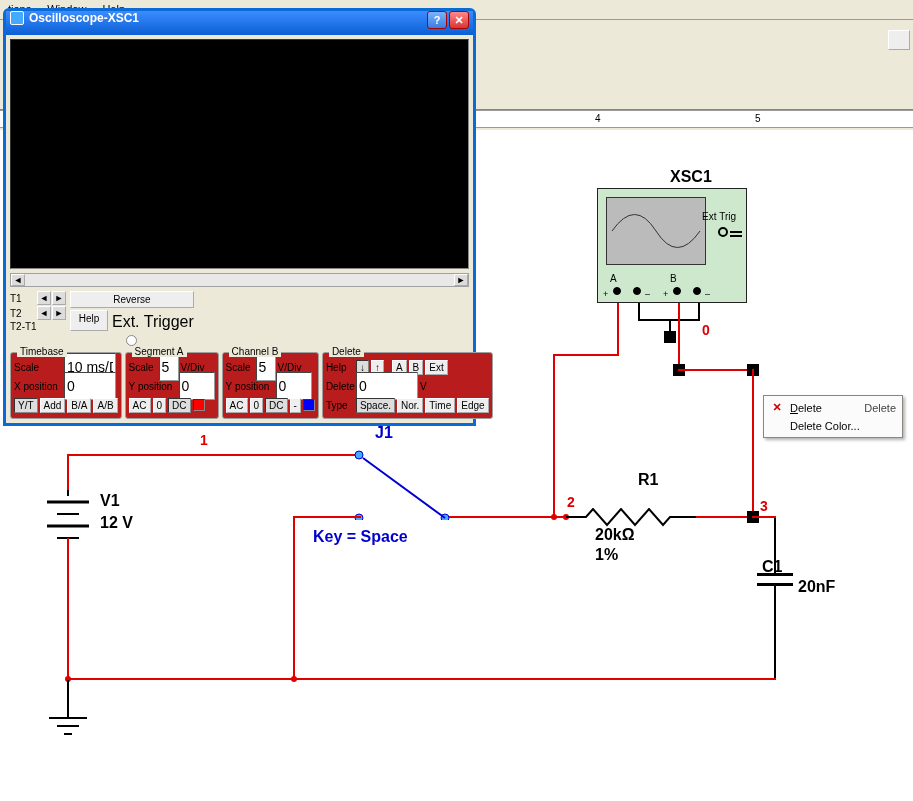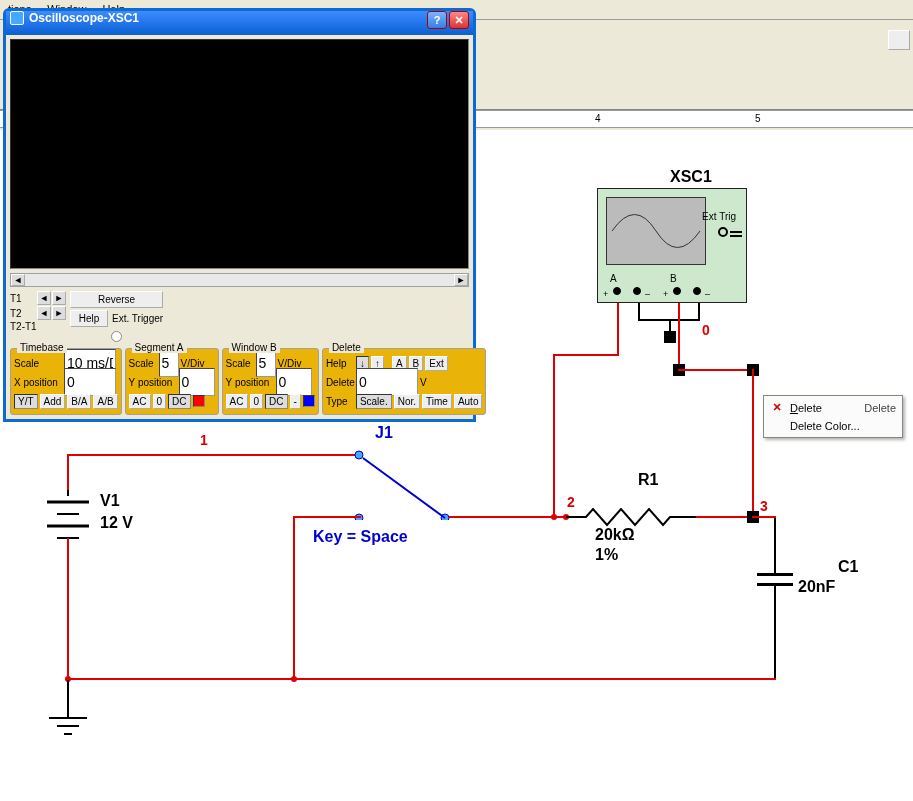--- a/index.html
+++ b/index.html
@@ -95,21 +95,21 @@
   height: 42px; display:flex; padding:2px 6px; gap:30px; font-size:10px;
 }
 .readout .btncol { display:flex; flex-direction:column; gap:2px; }
 .smallbtn { border:1px outset #fff; background:#eee; padding:2px 6px; font-size:10px; text-align:center; cursor:pointer; min-width:50px; }
 .radiospot { width:11px;height:11px;border:1px solid #888;border-radius:50%;background:#fff;margin:2px auto; }
 .panel-row {
   margin: 2px 4px 4px; display:flex; gap:3px;
 }
 .grp {
   border:1px solid #a0a0a0; border-radius:3px; padding:4px 3px 3px;
-  position:relative; font-size:10px; background:#eab308;
+  position:relative; font-size:10px; background:#b91c1c;
 }
 .grp .legend { position:absolute; top:-7px; left:6px; background:#ece9d8; padding:0 3px; }
 .grp .row { display:flex; align-items:center; gap:2px; margin:1px 0; height:18px; }
 .grp .row label { width:48px; }
 .grp input[type=text] { font-size:14px; height:28px; border:1px inset #999; background:#fff; padding:0 2px; }
 .tbtn { border:1px outset #fff; background:#eee; padding:1px 3px; font-size:10px; cursor:pointer; }
 .tbtn.active { border:1px inset #888; background:#ddd; }
 .colorbox { width:12px;height:12px;border:1px inset #888;display:inline-block; }
 .g-timebase { width:112px; }
 .g-chan { width:100px; }
@@ -234,21 +234,21 @@
 
     <div class="wire-red" style="left:696px;top:386px;width:58px;height:2px"></div>
     <div class="term-blk" style="left:753px;top:387px"></div>
     <div class="netlabel" style="left:760px;top:368px">3</div>
 
     <div class="wire-blk" style="left:774px;top:387px;width:2px;height:56px"></div>
     <div class="wire-red" style="left:752px;top:386px;width:24px;height:2px"></div>
     <div style="position:absolute;left:757px;top:443px;width:36px;height:3px;background:#000"></div>
     <div style="position:absolute;left:757px;top:453px;width:36px;height:3px;background:#000"></div>
     <div class="wire-blk" style="left:774px;top:456px;width:2px;height:94px"></div>
-    <div class="complabel2" style="left:838px;top:428px">C1</div>
+    <div class="complabel2" style="left:762px;top:428px">C1</div>
     <div class="complabel2" style="left:798px;top:448px">20nF</div>
 
     <div class="wire-red" style="left:67px;top:548px;width:709px;height:2px"></div>
     <div class="node-red" style="left:68px;top:549px"></div>
     <div class="node-red" style="left:294px;top:549px"></div>
 
     <div class="wire-red" style="left:293px;top:386px;width:68px;height:2px"></div>
     <div class="wire-red" style="left:293px;top:386px;width:2px;height:164px"></div>
 
     <svg style="position:absolute;left:37px;top:360px" width="62" height="50">
@@ -310,21 +310,21 @@
         <div class="arrowbtn">►</div>
       </div>
       <div class="crow">
         <span class="clabel" style="width:auto">T2-T1</span>
       </div>
     </div>
     <div class="btncol">
       <div class="smallbtn">Reverse</div>
       <div style="display:flex;gap:4px">
         <div class="smallbtn" style="min-width:38px">Help</div>
-        <span style="font-size:10px;padding-top:3px">Ext. Trigger</span>
+        <span style="font-size:16px;padding-top:3px">Ext. Trigger</span>
       </div>
       <div class="radiospot"></div>
     </div>
   </div>
 
   <div class="panel-row">
 
     <div class="grp g-timebase">
       <span class="legend">Timebase</span>
       <div class="row">
@@ -356,21 +356,21 @@
       </div>
       <div class="row">
         <span class="tbtn">AC</span>
         <span class="tbtn">0</span>
         <span class="tbtn active">DC</span>
         <span class="colorbox" style="background:#f00"></span>
       </div>
     </div>
 
     <div class="grp g-chan">
-      <span class="legend">Window B</span>
+      <span class="legend">Channel B</span>
       <div class="row">
         <label style="width:28px">Scale</label>
         <input type="text" style="width: 20px;" value="5">
         <span>V/Div</span>
       </div>
       <div class="row">
         <label>Y position</label>
         <input type="text" style="width: 36px;" value="0">
       </div>
       <div class="row">
@@ -393,20 +393,20 @@
         <span class="tbtn">B</span>
         <span class="tbtn">Ext</span>
       </div>
       <div class="row">
         <label style="width:28px">Delete</label>
         <input type="text" style="width: 62px;" value="0">
         <span>V</span>
       </div>
       <div class="row">
         <label style="width:28px">Type</label>
-        <span class="tbtn active">Scale.</span>
+        <span class="tbtn active">Space.</span>
         <span class="tbtn">Nor.</span>
         <span class="tbtn">Time</span>
-        <span class="tbtn">Auto</span>
+        <span class="tbtn">Edge</span>
       </div>
     </div>
   </div>
 </div>
 
 </body></html>

